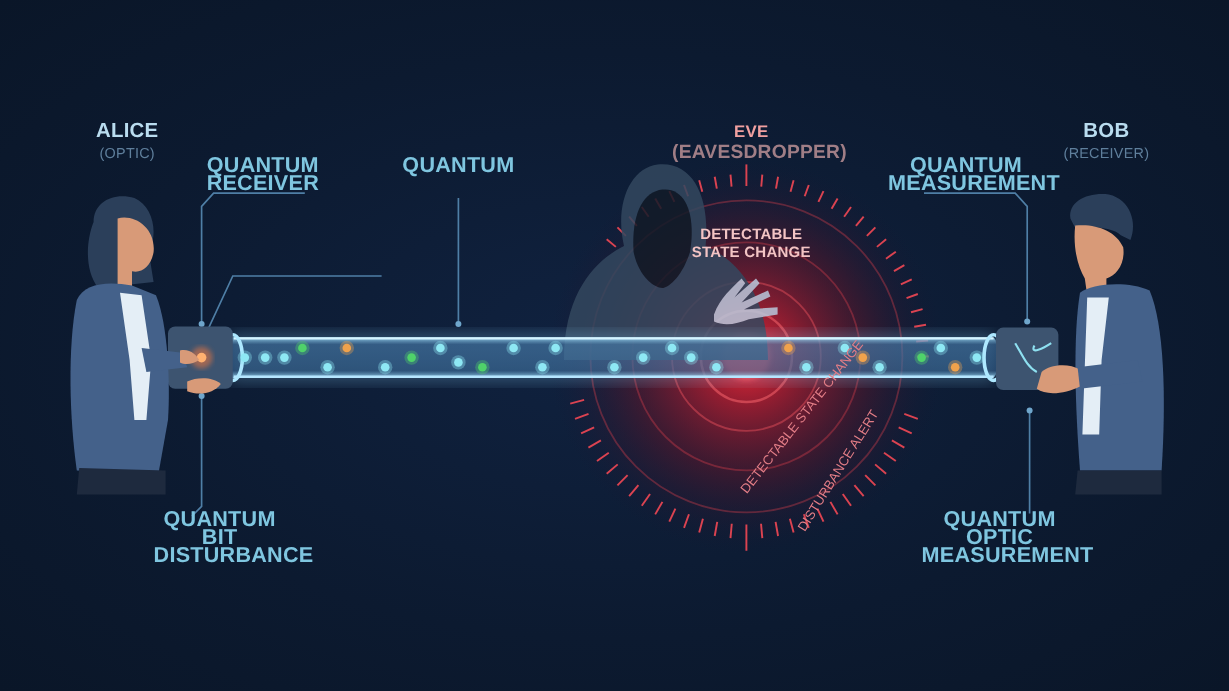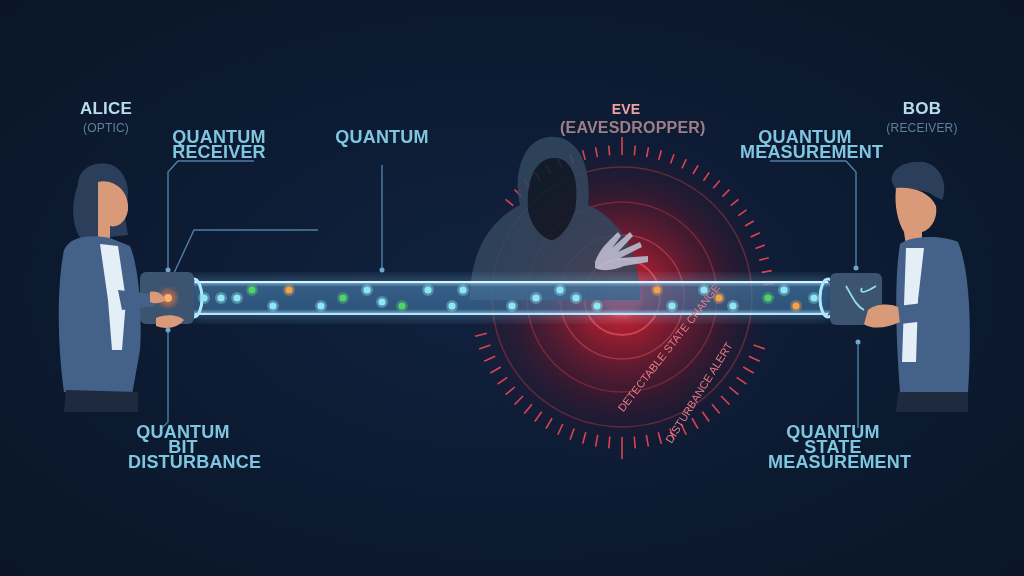--- a/index.html
+++ b/index.html
@@ -244,26 +244,30 @@
     <div>QUANTUM BIT</div>
       <div>DISTURBANCE</div>
   </div>
 
   <div class="lbl cyan" style="left:302px;top:130px;width:160px;">
     <div>QUANTUM</div>
   </div>
 
   <div class="lbl eve-title" style="left:586px;top:99px;width:80px;">EVE</div>
   <div class="lbl eve-sub" style="left:560px;top:121px;width:132px;">(EAVESDROPPER)</div>
+  <div class="lbl red" style="left:566px;top:188px;width:120px;">
+    <div>DETECTABLE</div>
+      <div>STATE CHANGE</div>
+  </div>
   <div class="arc" style="left:620px;top:404px;transform:rotate(-52deg);">DETECTABLE STATE CHANGE</div>
   <div class="arc" style="left:668px;top:436px;transform:rotate(-58deg);">DISTURBANCE ALERT</div>
 
   <div class="lbl title" style="left:882px;top:99px;width:80px;">BOB</div>
   <div class="lbl sub" style="left:872px;top:121px;width:100px;">(RECEIVER)</div>
   <div class="lbl cyan" style="left:740px;top:130px;width:130px;">
     <div>QUANTUM</div>
       <div>MEASUREMENT</div>
   </div>
   <div class="lbl cyan" style="left:768px;top:425px;width:130px;">
-    <div>QUANTUM STATE</div>
+    <div>QUANTUM OPTIC</div>
       <div>MEASUREMENT</div>
   </div>
 </div>
 
 </body></html>

